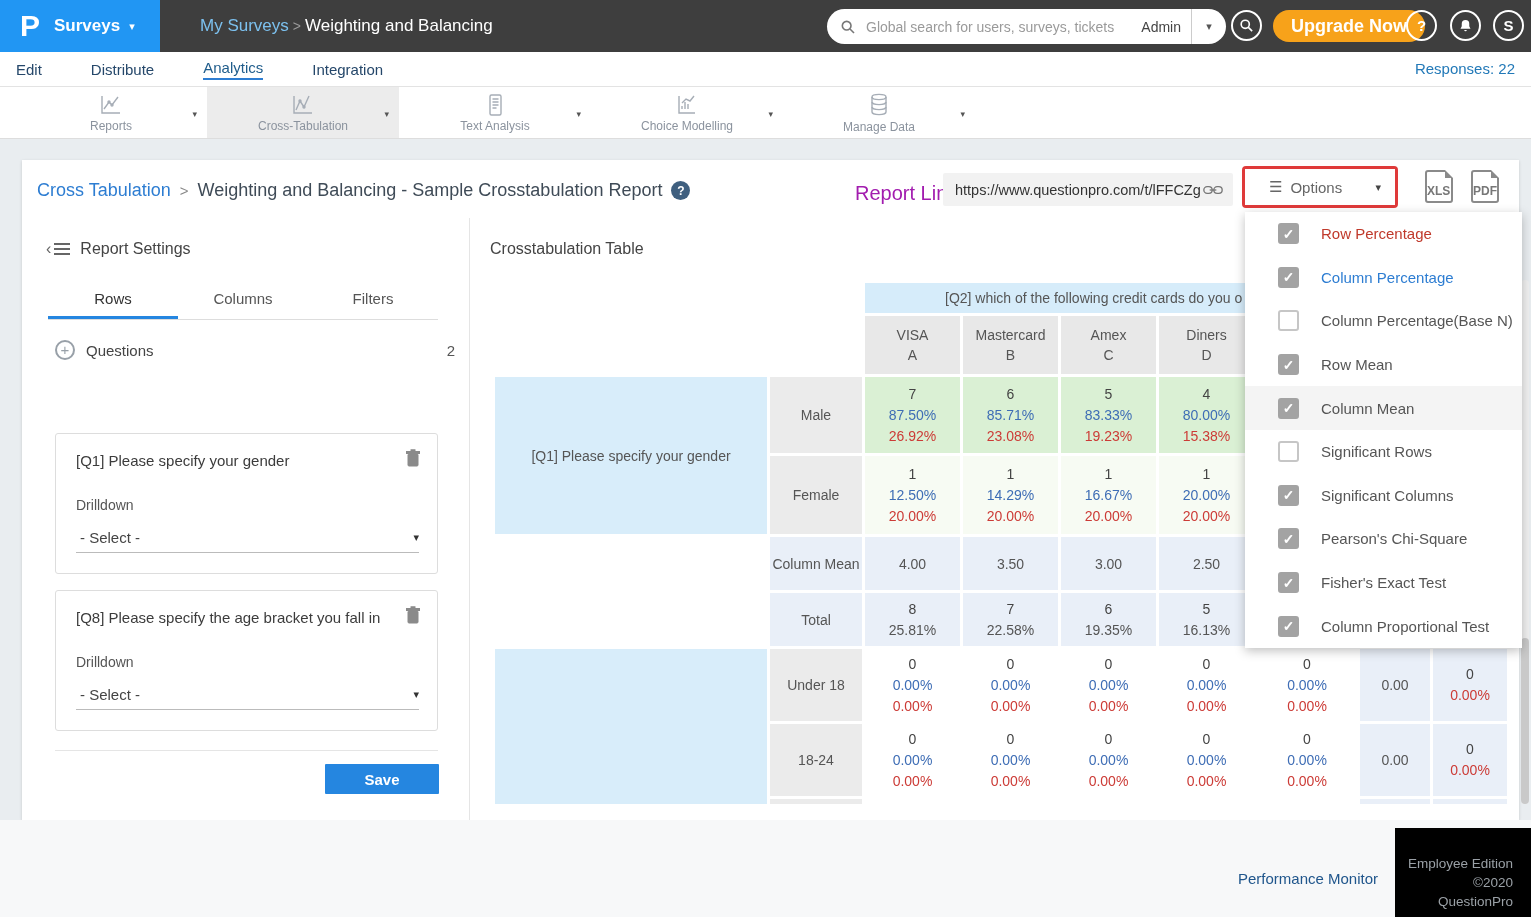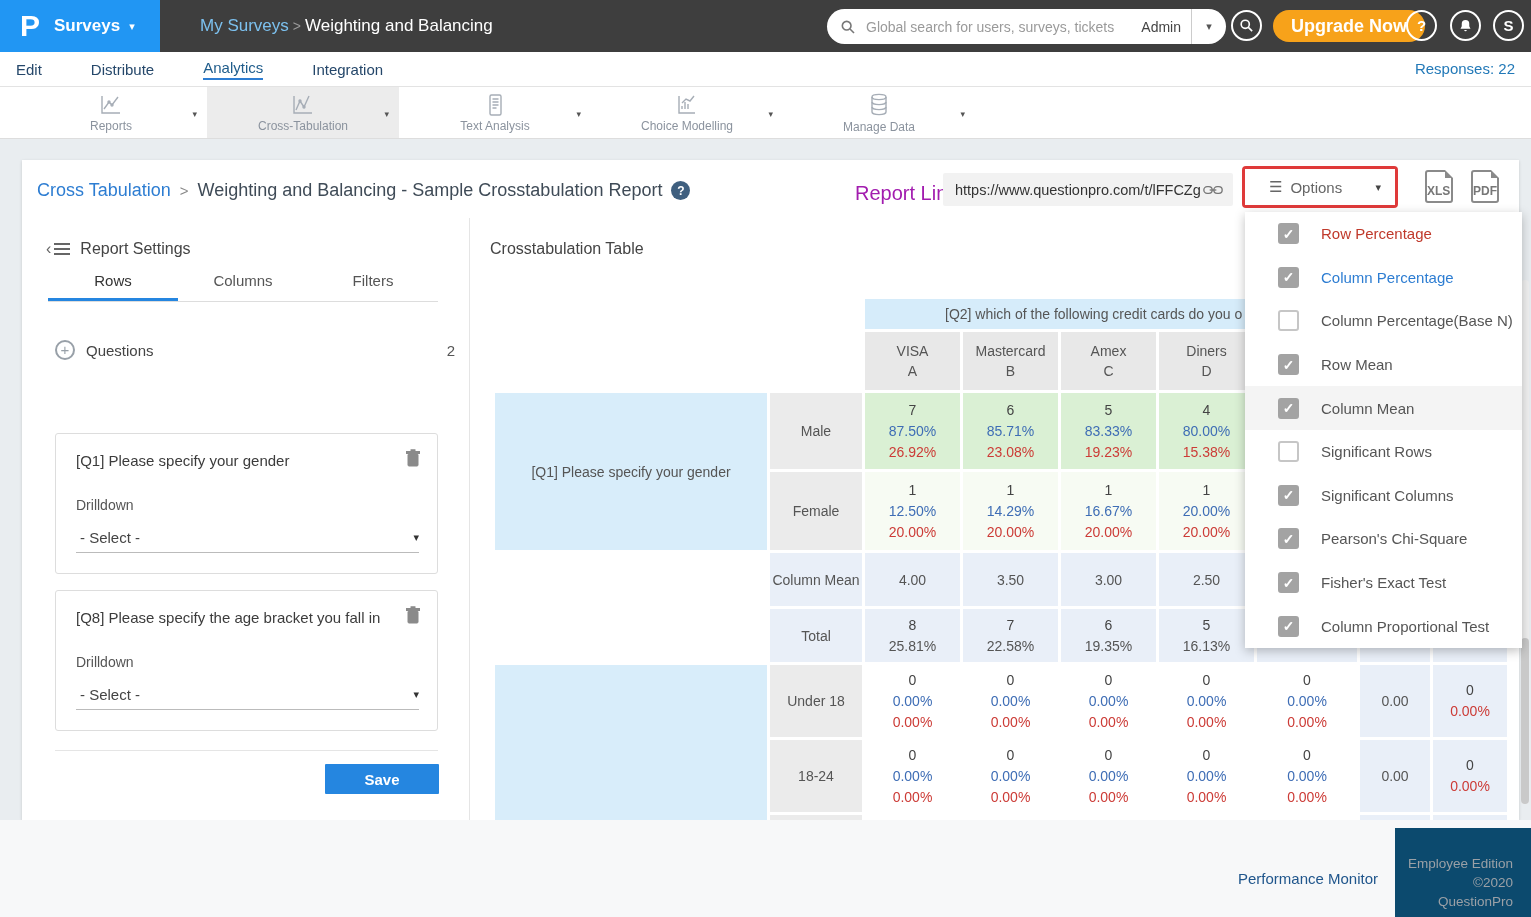--- a/index.html
+++ b/index.html
@@ -61,41 +61,41 @@
   .file-ic::before{content:"";position:absolute;right:-2px;top:-2px;width:0;height:0;border-left:8px solid #8a8a8a;border-top:8px solid #fff;}
   .file-txt{position:absolute;bottom:3px;width:100%;text-align:left;font-size:12px;font-weight:bold;color:#777;}
 
   
   .settings{position:absolute;left:0;top:58px;width:448px;height:602px;border-right:1px solid #e5e5e5;box-sizing:border-box;}
   .set-head{position:absolute;left:24px;top:22px;display:flex;align-items:center;gap:10px;}
   .collapse-ic{display:flex;align-items:center;gap:3px;cursor:pointer;}
   .collapse-ic .lt{color:#666;font-size:16px;}
   .burger{width:16px;height:12px;background:linear-gradient(#666,#666) 0 0/16px 2px no-repeat,linear-gradient(#666,#666) 0 5px/16px 2px no-repeat,linear-gradient(#666,#666) 0 10px/16px 2px no-repeat;}
   .set-title{color:#444;font-size:16px;}
-  .tabs{position:absolute;left:26px;top:44px;width:390px;display:flex;border-bottom:1px solid #ddd;}
+  .tabs{position:absolute;left:26px;top:62px;width:390px;display:flex;border-bottom:1px solid #ddd;}
   .tab{flex:1;text-align:center;padding:10px 0 12px;font-size:15px;color:#555;cursor:pointer;}
   .tab.active{color:#333;border-bottom:3px solid #2586e0;padding-bottom:9px;}
   .qrow{position:absolute;left:33px;top:122px;width:400px;display:flex;align-items:center;}
   .plus-ic{width:20px;height:20px;border:2px solid #98a0a8;border-radius:50%;box-sizing:border-box;color:#98a0a8;font-size:15px;line-height:16px;text-align:center;cursor:pointer;}
   .q-label{color:#444;font-size:15px;margin-left:11px;}
   .q-count{margin-left:auto;color:#555;font-size:15px;}
   .qcard{position:absolute;left:33px;width:383px;height:141px;border:1px solid #ddd;border-radius:3px;box-sizing:border-box;}
   .qc-title{position:absolute;left:20px;top:18px;right:50px;color:#3c3c3c;font-size:15px;}
   .qc-trash{position:absolute;right:16px;top:15px;cursor:pointer;}
   .qc-trash svg{stroke:#8a8a8a;fill:#8a8a8a;}
   .qc-dd{position:absolute;left:20px;top:63px;color:#555;font-size:14px;}
   .qc-select{position:absolute;left:20px;right:18px;top:88px;height:30px;border-bottom:1px solid #bbb;display:flex;align-items:center;cursor:pointer;}
   .qc-selval{color:#444;font-size:15px;margin-left:4px;}
   .qc-selcaret{margin-left:auto;color:#333;font-size:11px;}
   .set-div{position:absolute;left:33px;top:532px;width:383px;border-top:1px solid #e5e5e5;}
   .save-btn{position:absolute;left:303px;top:546px;width:114px;height:30px;background:#2586e0;border:none;border-radius:1px;color:#fff;font-size:15px;font-weight:bold;cursor:pointer;font-family:"Liberation Sans",sans-serif;}
 
   
   .ct-title{position:absolute;left:468px;top:80px;color:#444;font-size:16px;}
-  .tablewrap{position:absolute;left:470px;top:136px;width:1022px;height:524px;overflow:hidden;}
+  .tablewrap{position:absolute;left:470px;top:120px;width:1022px;height:524px;overflow:hidden;}
   table.ct{border-collapse:separate;border-spacing:3px;}
   table.ct td{text-align:center;vertical-align:middle;font-size:14px;color:#555;padding:0;}
   .qlabel{background:#d8edfa;color:#4a5a66;font-size:14.5px;}
   .q2head{background:#d6ecfa;color:#3c5a68;font-size:15px;text-align:left !important;padding-left:80px !important;white-space:nowrap;overflow:hidden;}
   .rowlab{background:#ebebeb;color:#555;font-size:14.5px;}
   .hdr{background:#e8e8e8;color:#555;font-size:14.5px;line-height:20px;}
   .g1{background:#daf0d4;}
   .g2{background:#f7fbf3;}
   .bluec{background:#e9eff8;}
   .whitec{background:#fff;}
@@ -113,21 +113,21 @@
   .cb{width:21px;height:21px;border-radius:3px;box-sizing:border-box;background:#fff;border:2px solid #c6c6c6;display:flex;align-items:center;justify-content:center;}
   .cb.checked{background:#a3a3a3;border-color:#a3a3a3;color:#fff;font-size:14px;font-weight:bold;}
   .cb.checked::after{content:"\2713";}
   .mlabel{margin-left:22px;font-size:15px;color:#555;}
   .mlabel.red{color:#c0392b;}
   .mlabel.blue{color:#2d7dd2;}
 
   
   .footer{position:absolute;left:0;top:820px;width:1531px;height:97px;background:#f7f8f9;}
   .perf-link{position:absolute;left:1238px;top:50px;color:#20568c;font-size:15px;cursor:pointer;}
-  .edition-block{position:absolute;left:1395px;top:8px;width:136px;height:89px;background:#0c4a6e;}
+  .edition-block{position:absolute;left:1395px;top:8px;width:136px;height:89px;background:#000000;}
   .edition-text{position:absolute;right:18px;top:26px;text-align:right;color:#9aa0a6;font-size:13.5px;line-height:19px;}
 </style>
 </head>
 <body>
 
 <div id="stage">
 
   <div class="topbar">
     <div class="logo-area">
       <span class="logo-p">P</span>

